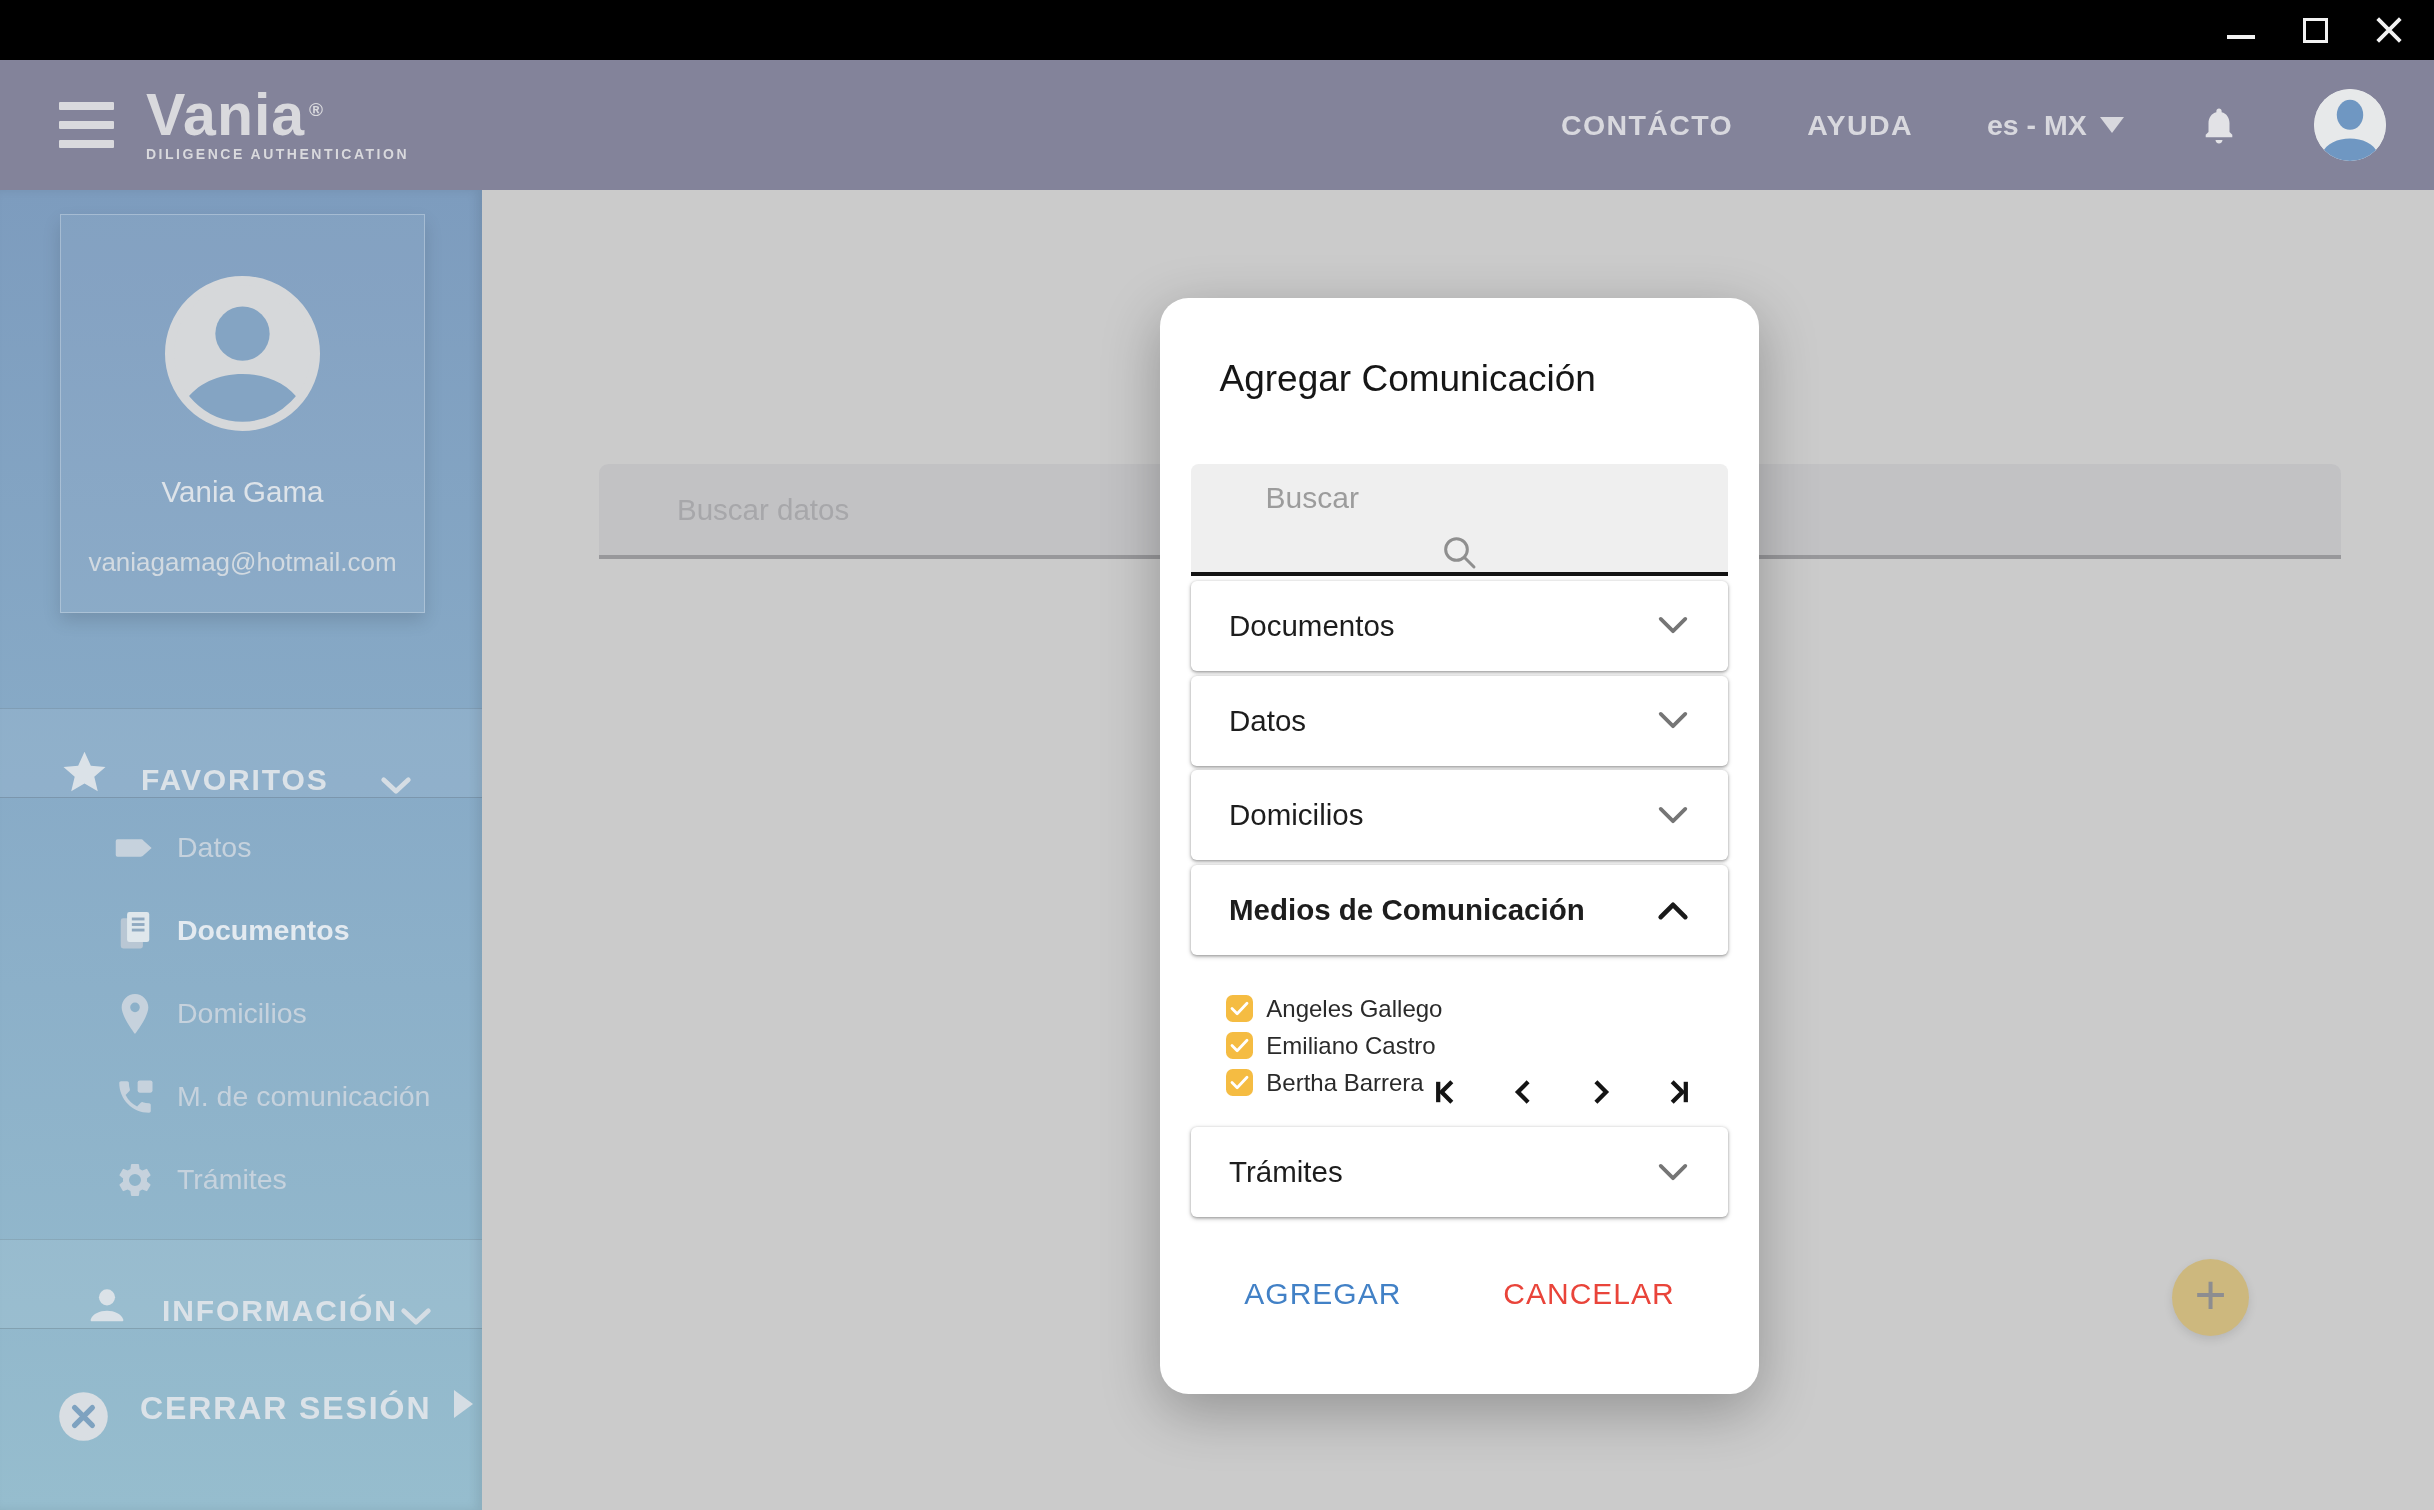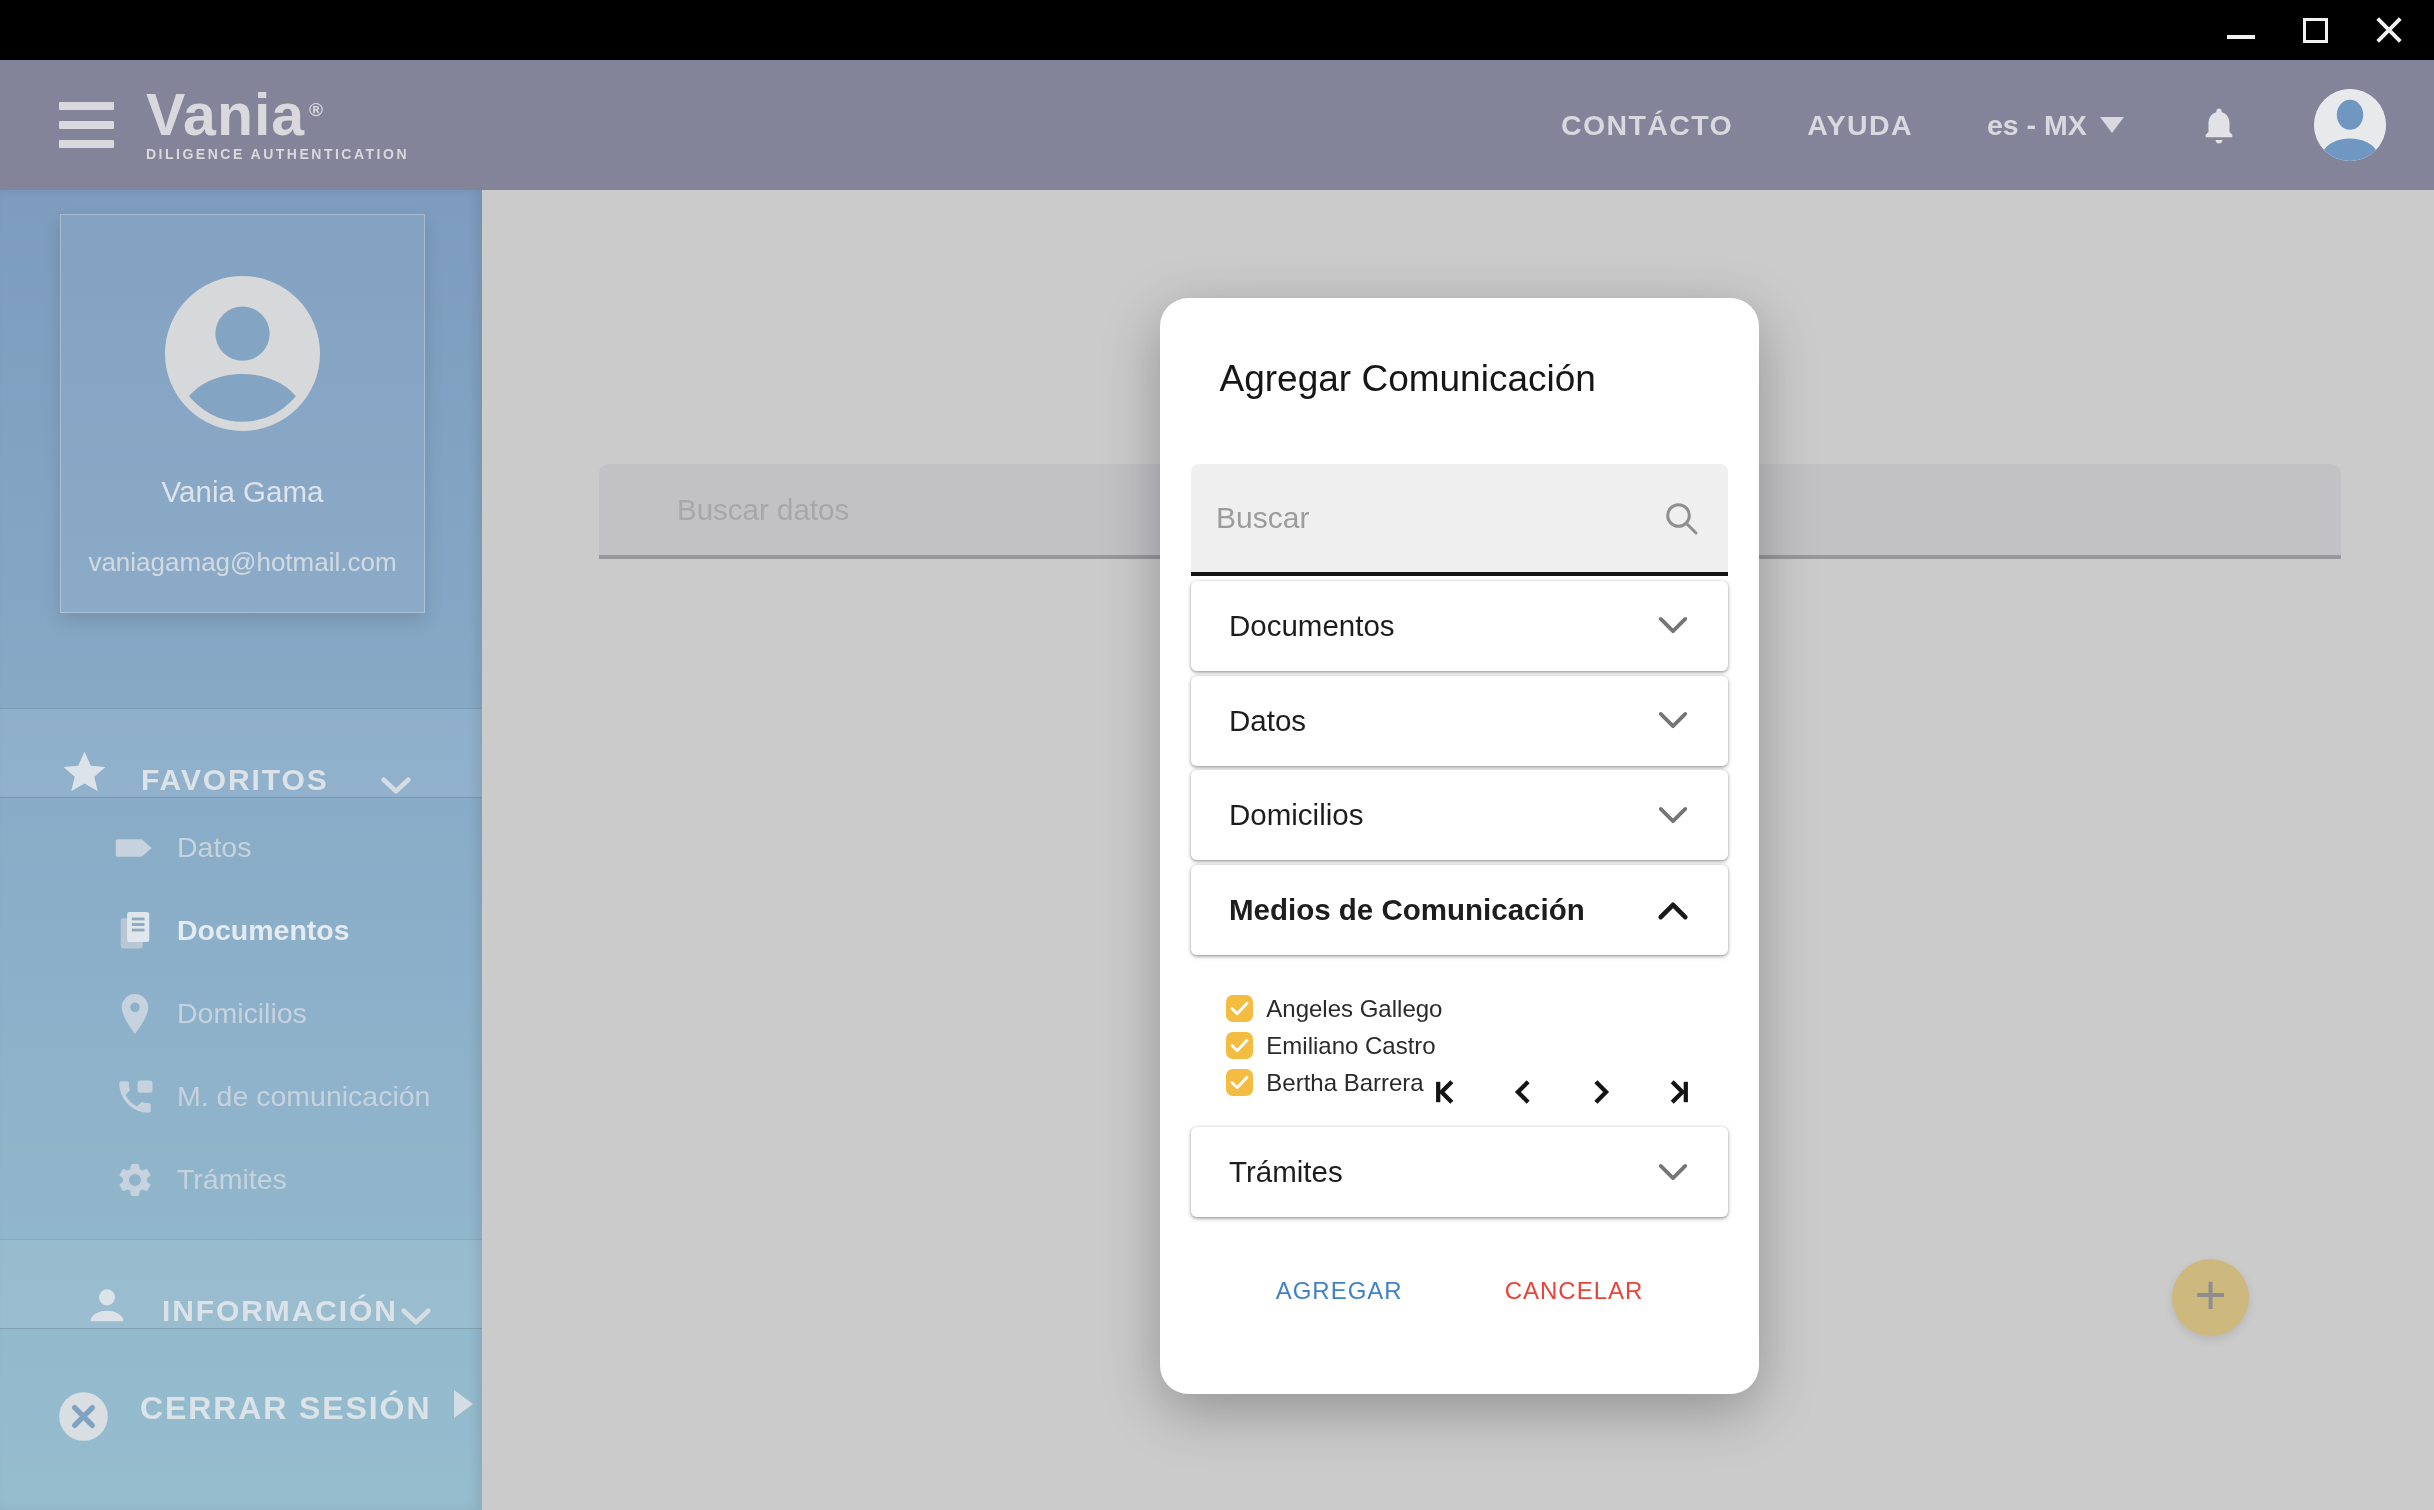--- a/index.html
+++ b/index.html
@@ -65,37 +65,37 @@
   .pagesize .caret-down { border-left-width:10.5px; border-right-width:10.5px; border-top-width:13.3px; border-top-color:#a2a2a5; }
   .bg-range { margin-left:46px; font-size:27.6px; }
   .bg-arrows { margin-left:91px; display:flex; gap:42px; }
   .pg-btn { width:53px; height:53px; display:flex; align-items:center; justify-content:center; cursor:pointer; }
   .fab { position:absolute; left:1690px; top:1069px; width:77px; height:77px; border-radius:50%; background:#cdb87e; display:flex; align-items:center; justify-content:center; cursor:pointer; box-shadow:0 3.8px 9.5px rgba(0,0,0,0.10); }
   .fab span { font-size:55px; font-weight:300; color:#8d8d90; line-height:1; margin-top:-3.8px; }
 
   
   .modal { position:absolute; left:1160px; top:298px; width:599px; height:1096px; background:#fff; border-radius:28.5px; box-shadow:0 17px 57px rgba(0,0,0,0.28); padding:59px 31px 0 31px; }
   .modal-title { margin-left:28.5px; font-size:37px; font-weight:400; color:#161616; line-height:44px; }
-  .modal-search { margin-top:63px; height:112px; background:#efefef; border-radius:7.6px 7.6px 0 0; border-bottom:4.8px solid #141414; display:flex; align-items:center; padding:0 27px 0 25px; }
+  .modal-search { margin-top:63px; height:112px; background:#efefef; border-radius:7.6px 7.6px 0 0; border-bottom:4.8px solid #141414; display:flex; align-items:center; padding:0 27px 0 25px;flex-direction:column; }
   .modal-search input { flex:1; border:none; outline:none; background:transparent; font-family:inherit; font-size:30px; color:#333; }
   .modal-search input::placeholder { color:#9c9c9c; }
   .acc-card { height:90px; margin-top:4.8px; background:#fff; border-radius:5.7px; box-shadow:0 1px 2.9px rgba(0,0,0,0.30), 0 1.9px 5.7px rgba(0,0,0,0.18); display:flex; align-items:center; padding:0 38px; cursor:pointer; }
   .acc-card:first-of-type { margin-top:26px; }
   .acc-label { font-size:29.5px; color:#1d1d1d; }
   .acc-card.expanded .acc-label { font-weight:600; }
   .acc-chevron { margin-left:auto; display:flex; }
   .check-area { position:relative; margin-top:35px; margin-left:35px; }
   .check-row { height:37px; display:flex; align-items:center; cursor:pointer; }
   .checkbox { width:27px; height:27px; background:#f5bc42; border-radius:6.7px; display:flex; align-items:center; justify-content:center; }
   .check-label { margin-left:13.3px; font-size:24px; color:#2a2a2a; }
   .check-pager { position:absolute; right:28.5px; bottom:-11.4px; display:flex; gap:36px; }
   .check-pager .pg-btn { width:42px; height:42px; }
   .tramites-card { margin-top:26px; }
   .modal-actions { margin-top:52px; display:flex; justify-content:center; gap:68px; }
-  .modal-btn { border:none; background:transparent; font-family:inherit; font-size:24px; font-weight:500; letter-spacing:1px; cursor:pointer; padding:7.6px 17px; }
+  .modal-btn { border:none; background:transparent; font-family:inherit; font-size:30px; font-weight:500; letter-spacing:1px; cursor:pointer; padding:7.6px 17px; }
   .btn-agregar { color:#4281c6; }
   .btn-cancelar { color:#e9443a; }
 </style>
 </head>
 <body>
 
 <div id="app">
 
   <div class="titlebar">
     <div class="winbtn">

